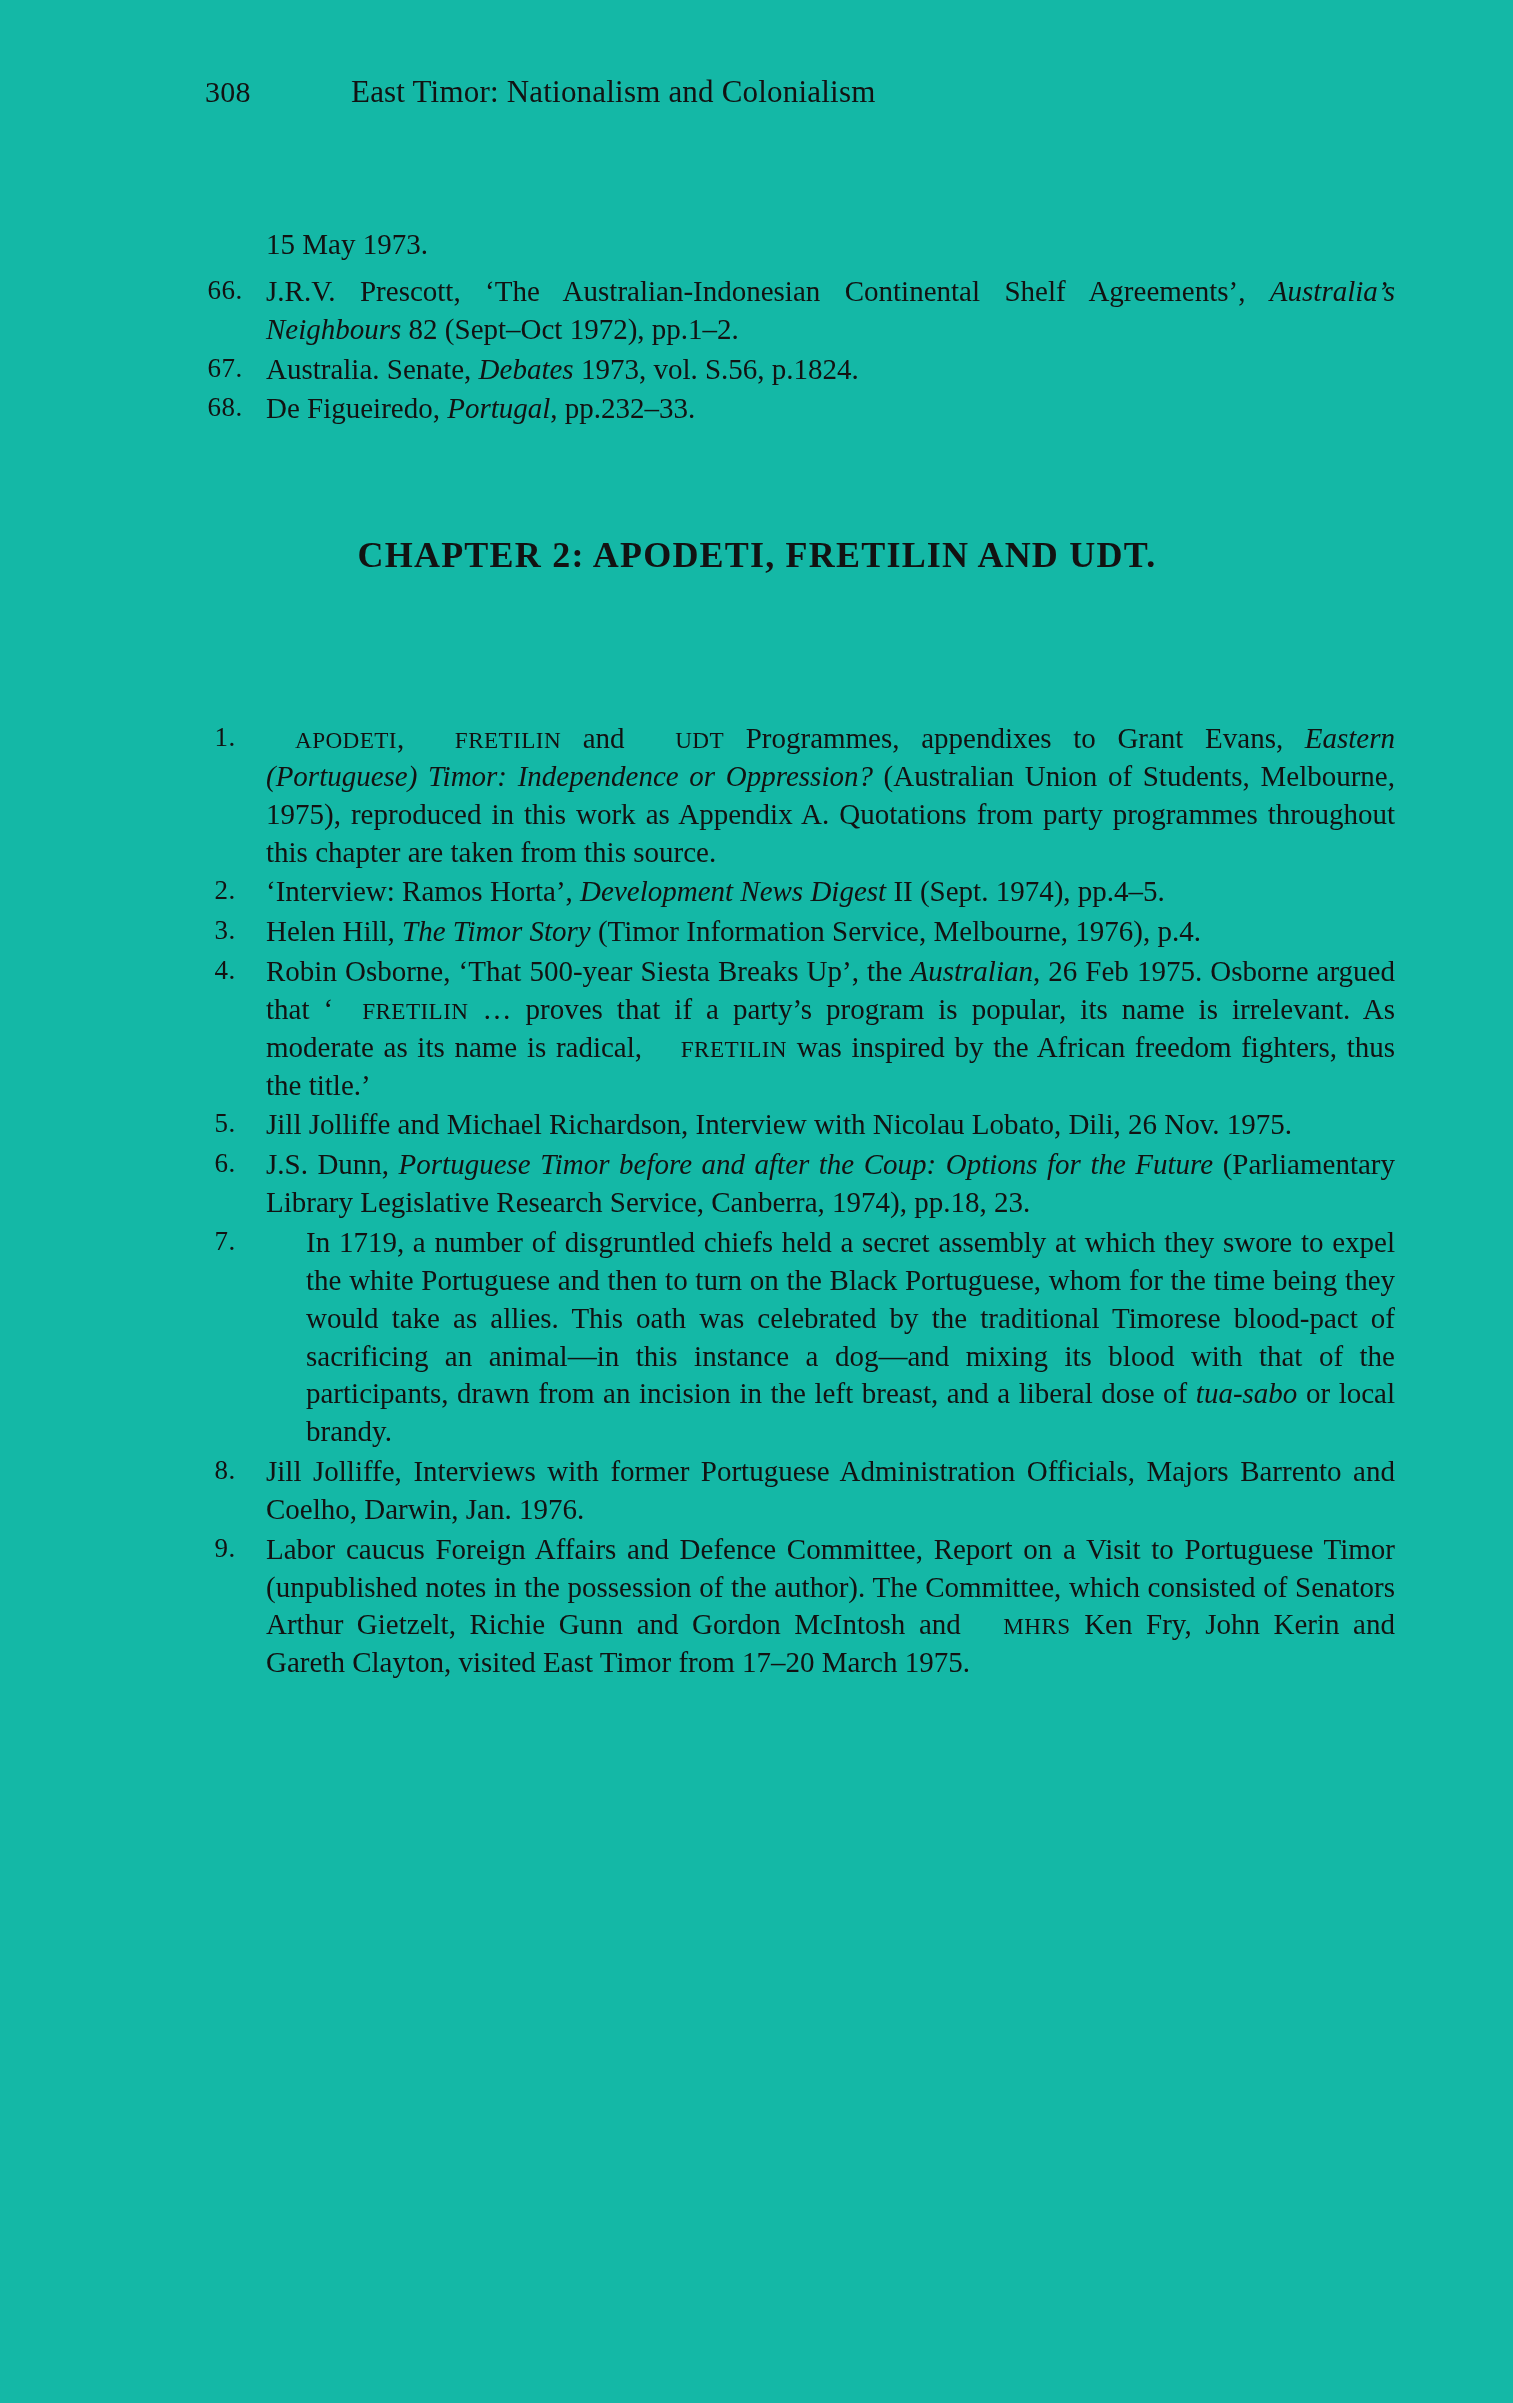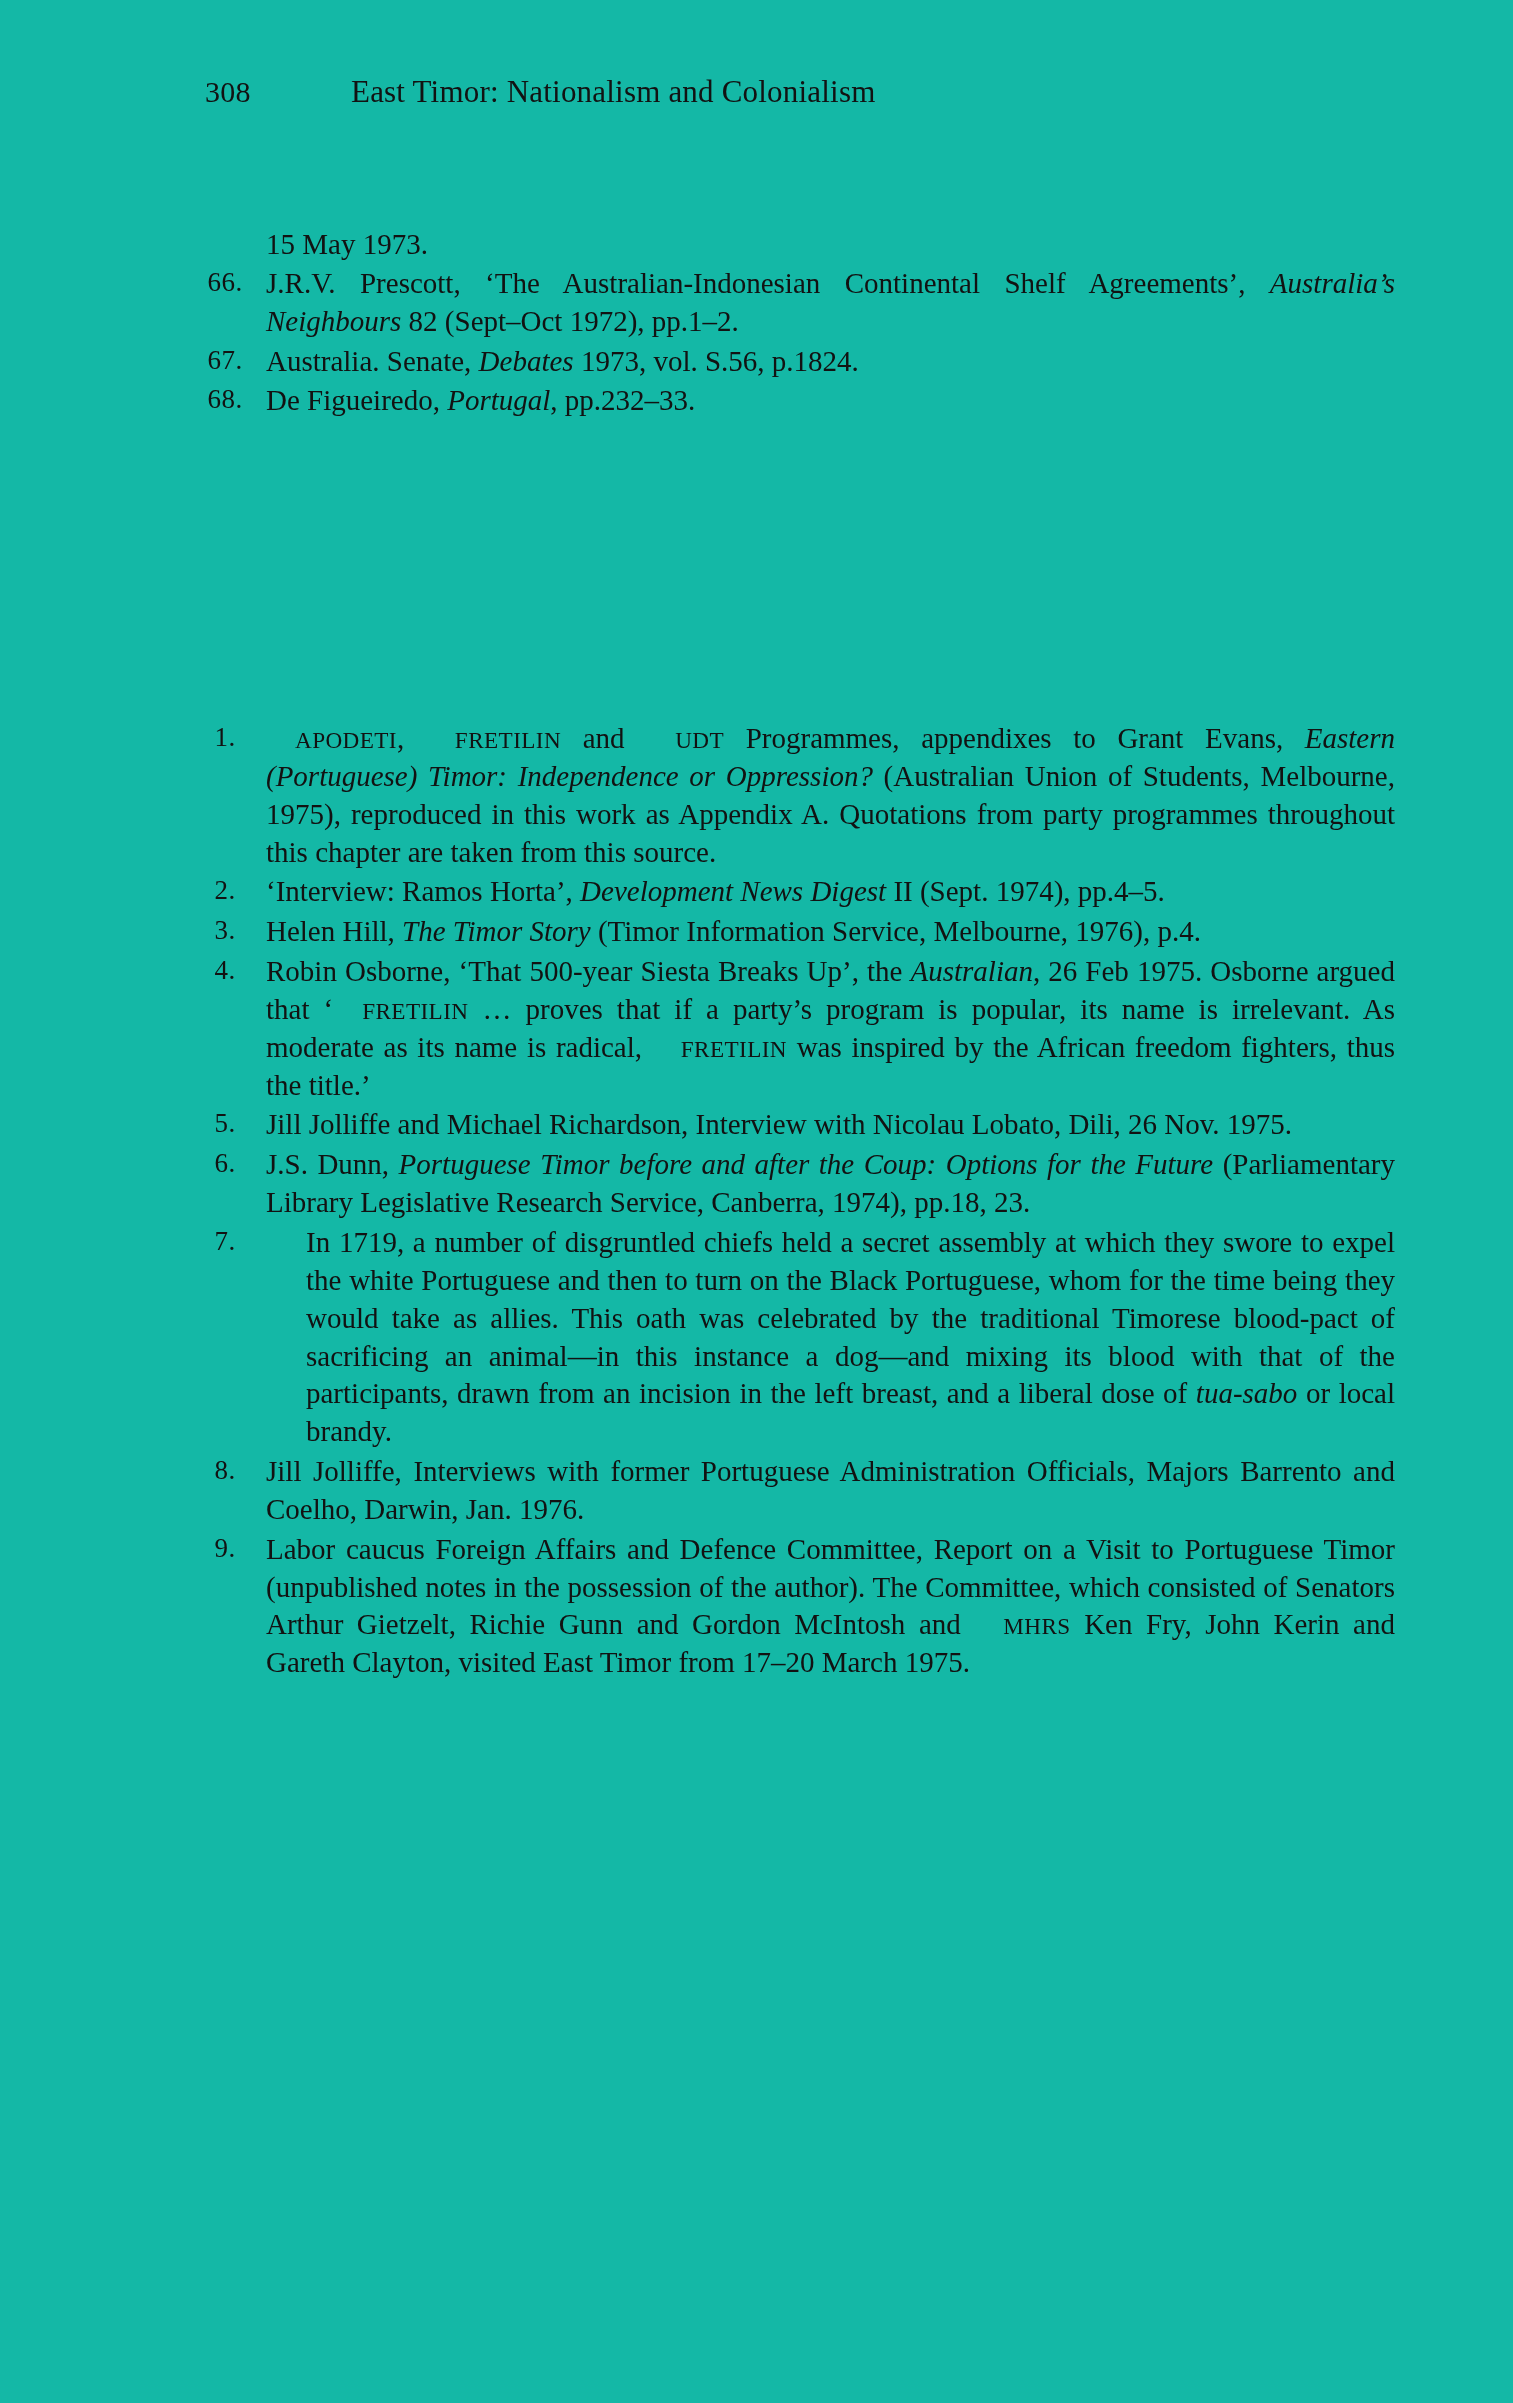--- a/index.html
+++ b/index.html
@@ -69,21 +69,21 @@
     flex: 1 1 auto;
     text-align: justify;
     text-justify: inter-word;
     hyphens: manual;
   }
 
   .cont-line {
     margin-left: 66px;
     font-size: 29px;
     line-height: 1.305;
-    margin-bottom: 1px;
+    margin-bottom: 9px;
   }
 
   
   .chapter-heading {
     position: absolute;
     top: 534px;
     left: 0;
     width: 1514px;
     text-align: center;
     font-size: 36px;
@@ -137,20 +137,21 @@
         </div>
         <div class="note">
           <div class="note-num">68.</div>
           <div class="note-body">
             <div><span>De Figueiredo, </span><span class="it">Portugal</span><span>, pp.232–33.</span></div>
           </div>
         </div>
       </div>
   </div>
 
+  <div class="chapter-heading">CHAPTER 2: APODETI, FRETILIN AND UDT.</div>
 
   <div class="notes-block" id="notes-current">
       <div class="note">
         <div class="note-num">1.</div>
         <div class="note-body">
           <div><span class="sc">APODETI</span><span>, </span><span class="sc">FRETILIN</span><span> and </span><span class="sc">UDT</span><span> Programmes, appendixes to Grant Evans, </span><span class="it">Eastern (Portuguese) Timor: Independence or Oppression?</span><span> (Australian Union of Students, Melbourne, 1975), reproduced in this work as Appendix A. Quotations from party programmes throughout this chapter are taken from this source.</span></div>
         </div>
       </div>
       <div class="note">
         <div class="note-num">2.</div>

